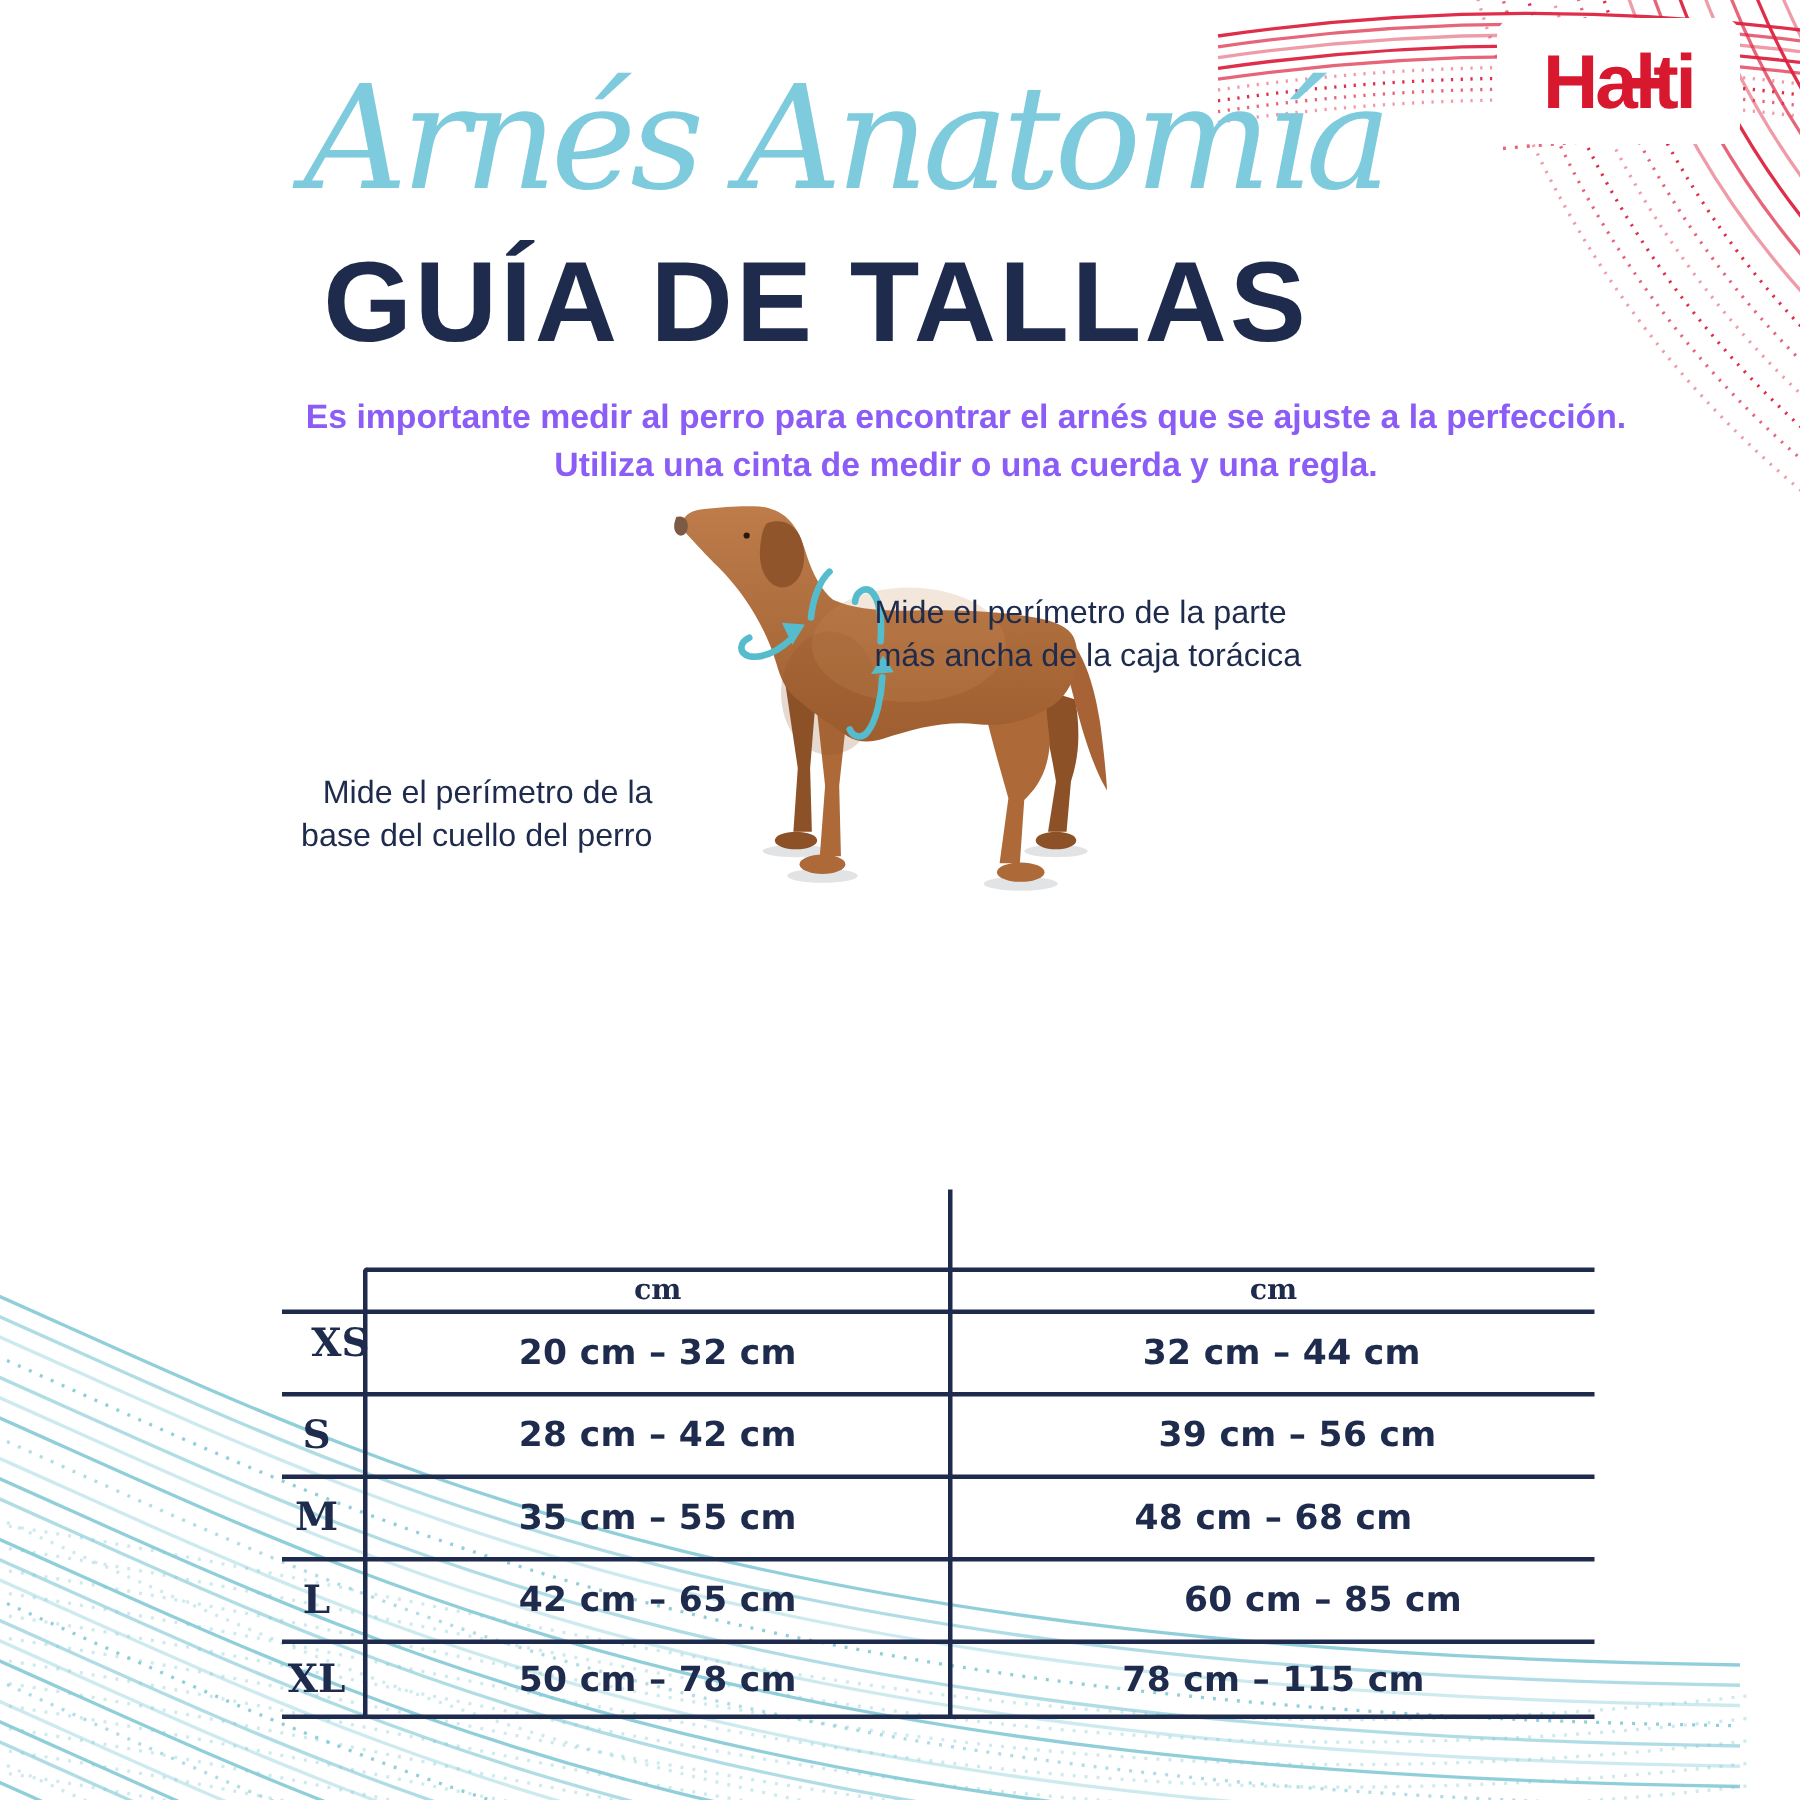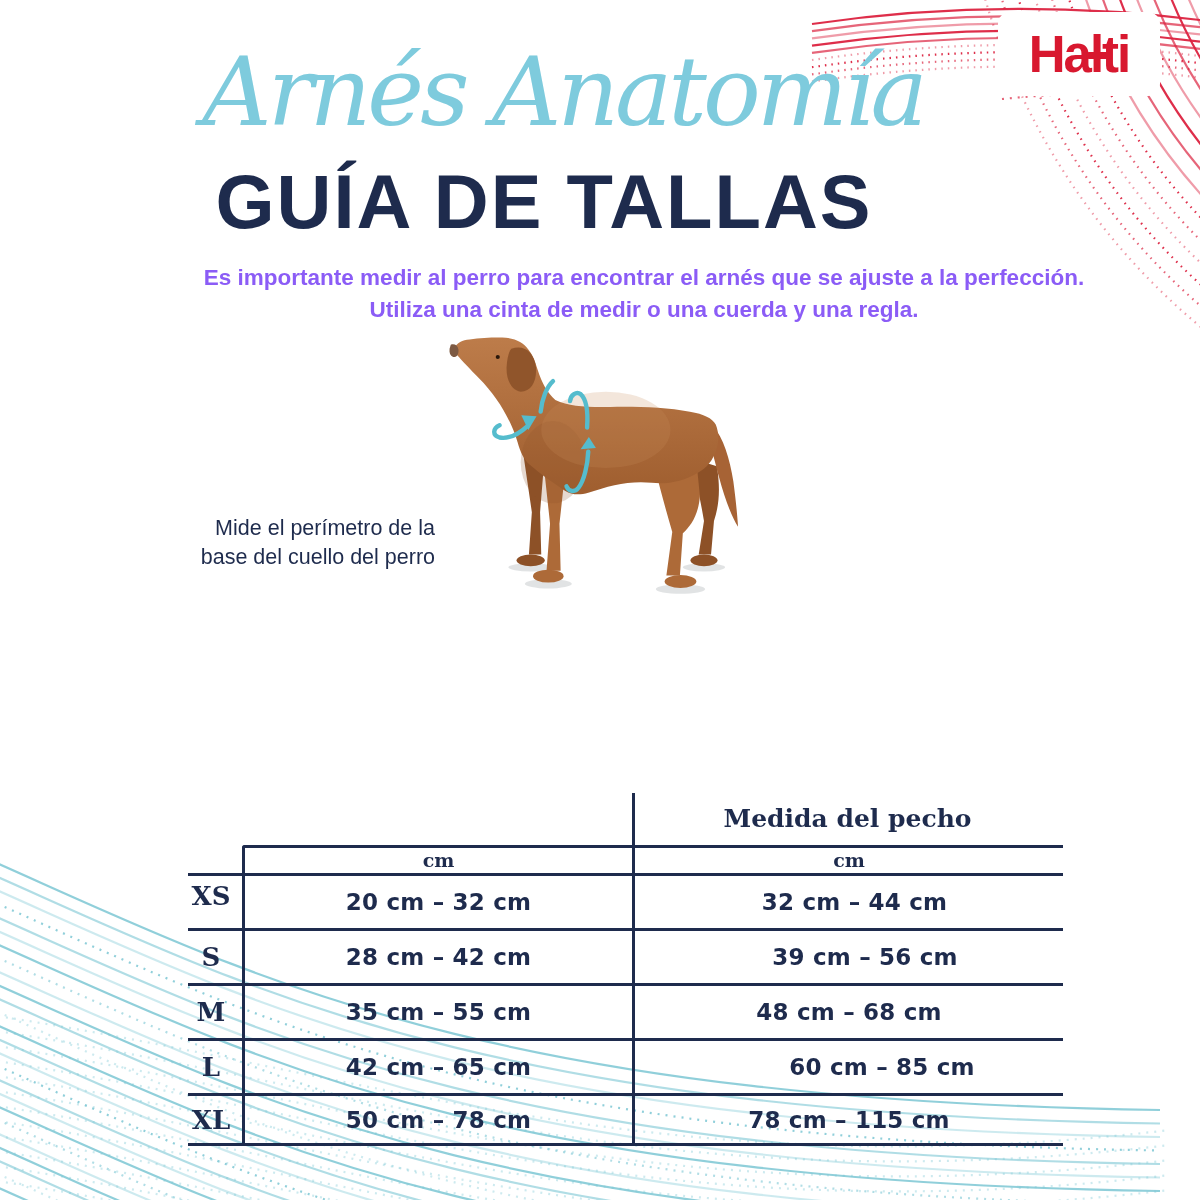--- a/index.html
+++ b/index.html
@@ -140,20 +140,24 @@
     <span class="halti-tbar"></span>
   </div>
 
   <div class="script-title">Arnés Anatomía</div>
   <div class="main-title">GUÍA DE TALLAS</div>
   <div class="intro">
     <div>Es importante medir al perro para encontrar el arnés que se ajuste a la perfección.</div>
     <div>Utiliza una cinta de medir o una cuerda y una regla.</div>
   </div>
 
+  <div class="note note-chest">
+    <div>Mide el perímetro de la parte</div>
+    <div>más ancha de la caja torácica</div>
+  </div>
   <div class="note note-neck">
     <div>Mide el perímetro de la</div>
     <div>base del cuello del perro</div>
   </div>
 
   <svg class="dog-svg" width="560" height="470" viewBox="320 330 560 800">
     <defs>
       <linearGradient id="bodyGrad" x1="0" y1="0" x2="0" y2="1">
         <stop offset="0" stop-color="#bd7c4a"></stop>
           <stop offset="1" stop-color="#9f5e2f"></stop>
@@ -210,27 +214,26 @@
     <div class="tl" style="left:452px;top:0;width:3px;height:352px;"></div>
     <div class="tl" style="left:62px;top:52px;width:3px;height:300px;border-radius:3px 0 0 0;"></div>
     <div class="tl" style="left:62px;top:52px;width:821px;height:3px;border-radius:3px 0 0 0;"></div>
     <div class="tl" style="left:8px;top:80px;width:875px;height:3px;"></div>
     <div class="tl" style="left:8px;top:135px;width:875px;height:3px;"></div>
     <div class="tl" style="left:8px;top:190px;width:875px;height:3px;"></div>
     <div class="tl" style="left:8px;top:245px;width:875px;height:3px;"></div>
     <div class="tl" style="left:8px;top:300px;width:875px;height:3px;"></div>
     <div class="tl" style="left:8px;top:350px;width:875px;height:3px;"></div>
 
-    <div class="cell serif col-h" style="left:452px;top:0;width:431px;height:50px;">Medida del pecho</div>
 
     <div class="cell serif unit" style="left:65px;top:53px;width:387px;height:27px;">cm</div>
     <div class="cell serif unit" style="left:455px;top:53px;width:428px;height:27px;">cm</div>
 
     <div>
-      <div class="cell serif size-lbl" style="left:0;top:83px;width:62px;height:39px;">XS</div>
+      <div class="cell serif size-lbl" style="left:16px;top:83px;width:62px;height:39px;">XS</div>
       <div class="cell val" style="left:65px;top:83px;width:387px;height:52px;">20 cm – 32 cm</div>
       <div class="cell val" style="left:455px;top:83px;width:428px;height:52px;padding-left:11px;">32 cm – 44 cm</div>
     </div>
     <div>
       <div class="cell serif size-lbl" style="left:0;top:138px;width:62px;height:52px;">S</div>
       <div class="cell val" style="left:65px;top:138px;width:387px;height:52px;">28 cm – 42 cm</div>
       <div class="cell val" style="left:455px;top:138px;width:428px;height:52px;padding-left:32px;">39 cm – 56 cm</div>
     </div>
     <div>
       <div class="cell serif size-lbl" style="left:0;top:193px;width:62px;height:52px;">M</div>

